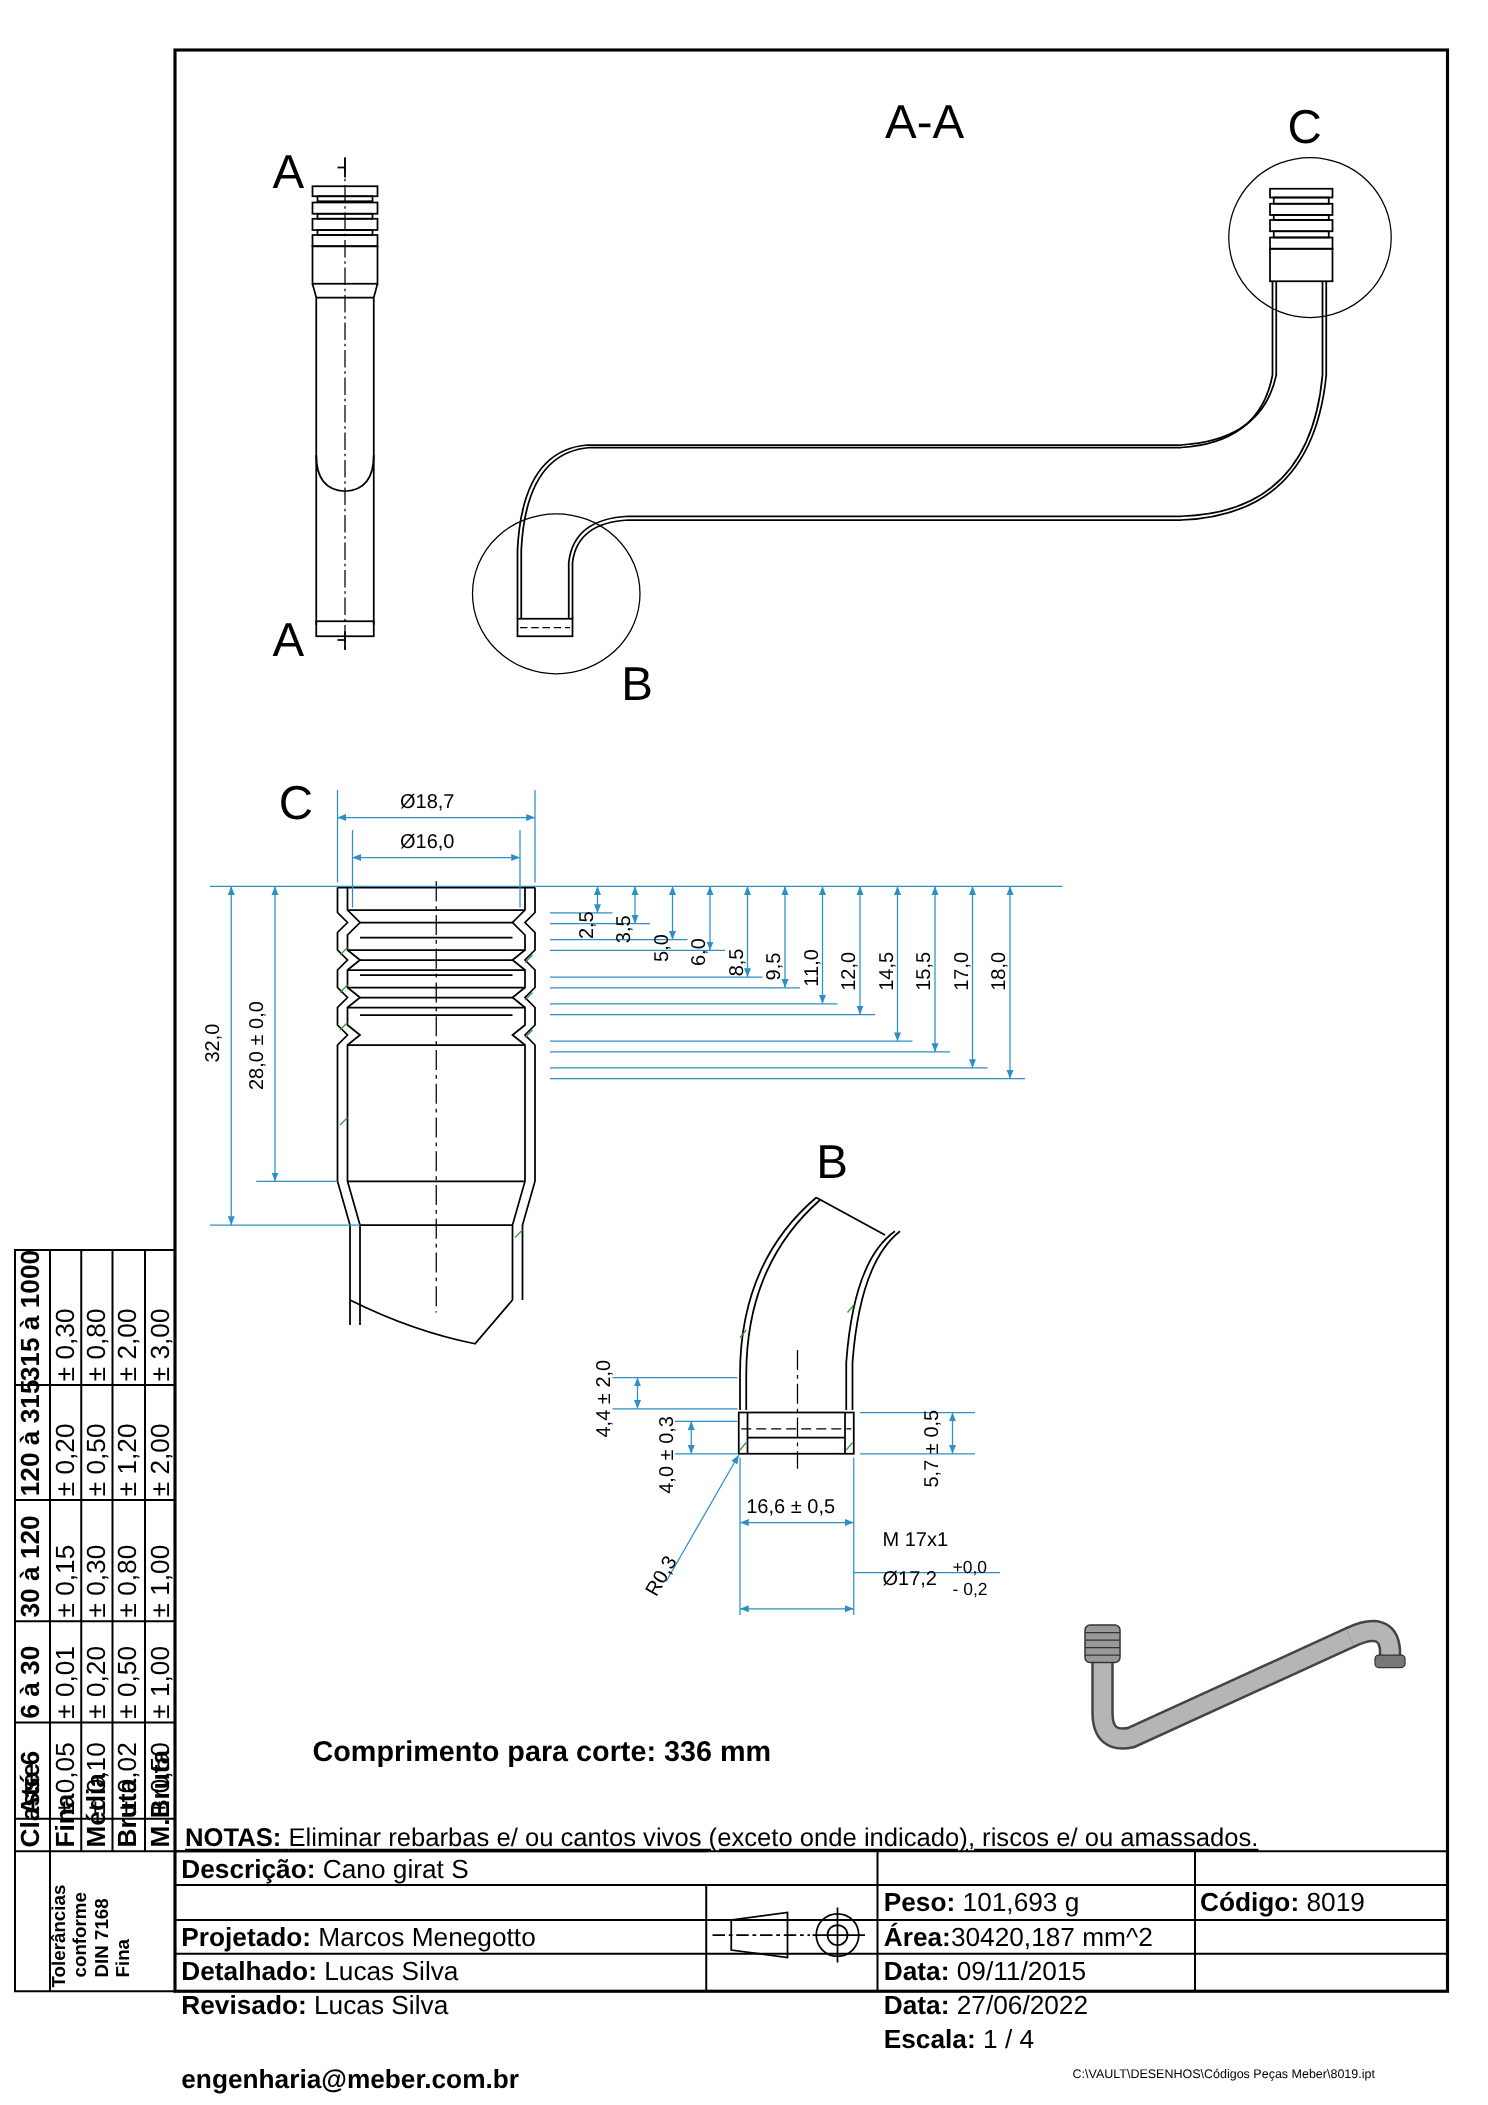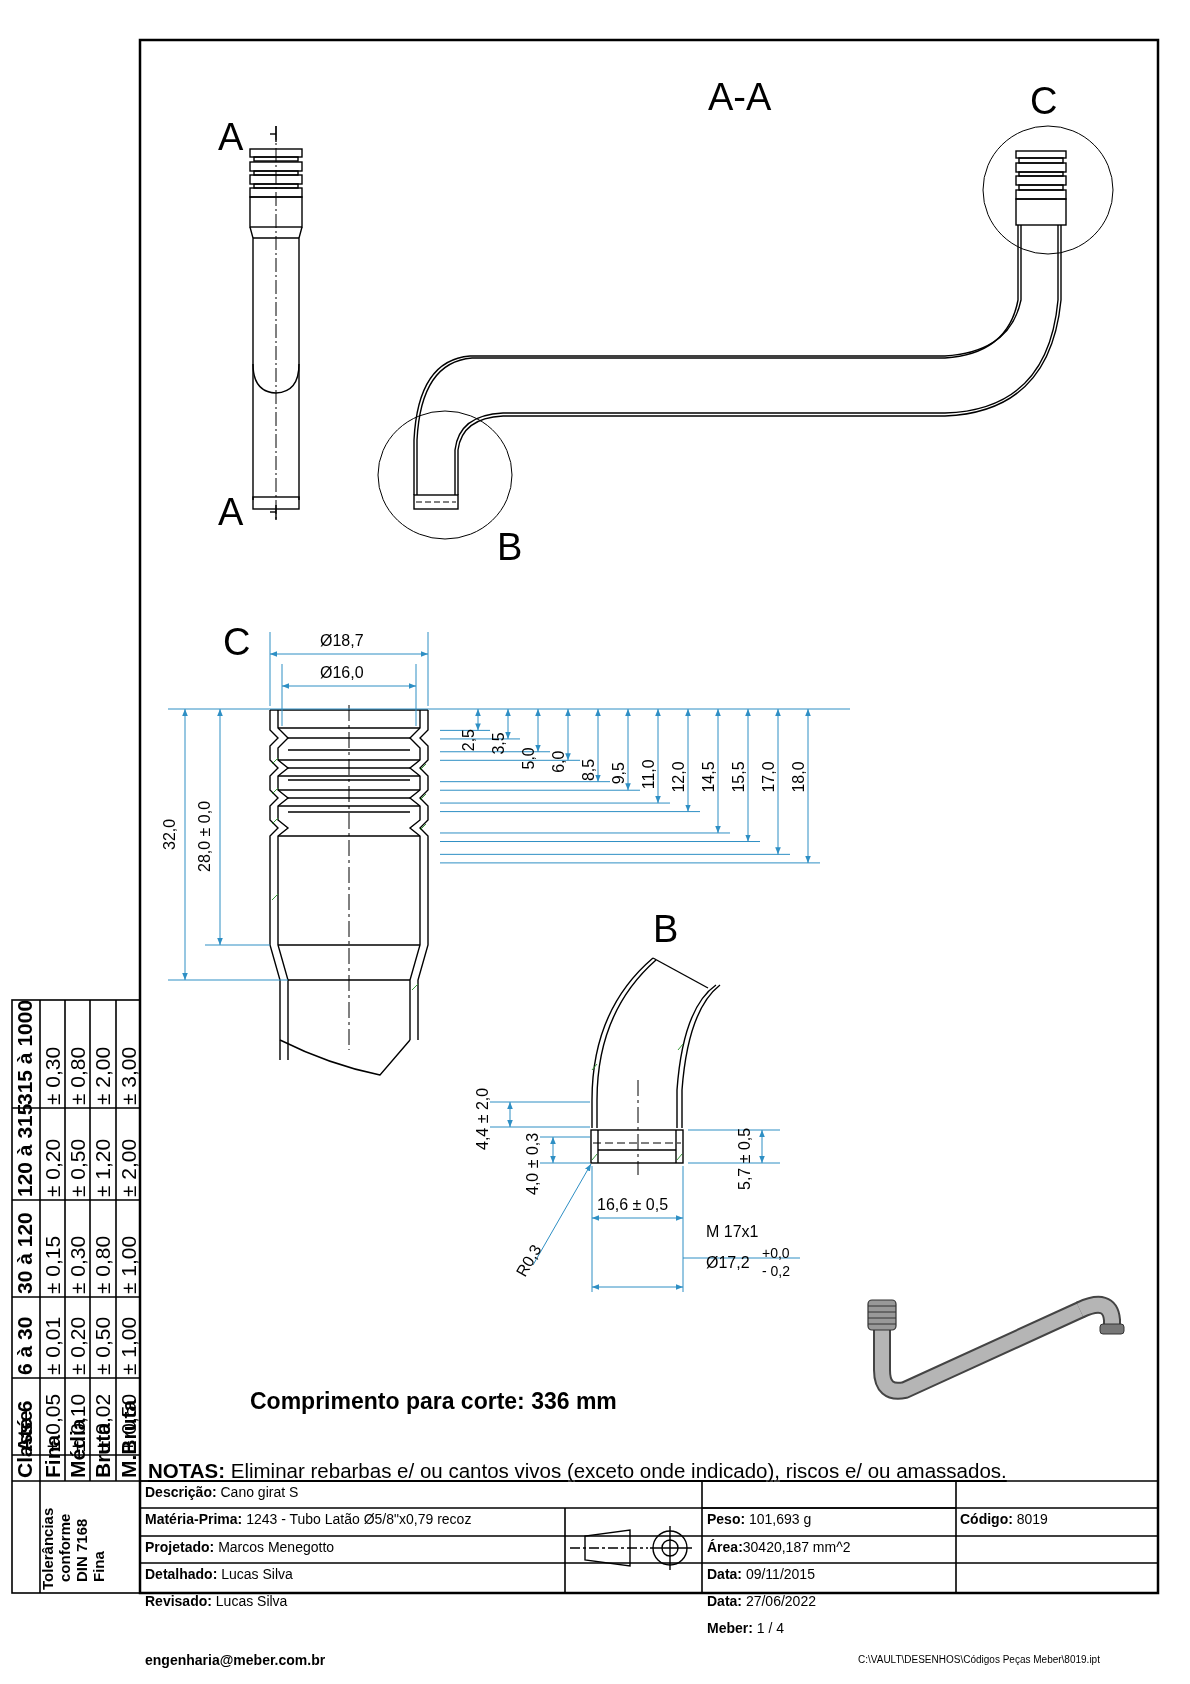--- a/index.html
+++ b/index.html
@@ -1,21 +1,21 @@
 <!DOCTYPE html>
 <html><head>
 <meta charset="utf-8">
 <style>
   html,body{margin:0;padding:0;background:#fff;}
   body{width:1190px;height:1684px;position:relative;overflow:hidden;font-family:"Liberation Sans",sans-serif;color:#000;}
   #sheet{position:absolute;left:0;top:0;width:1190px;height:1684px;}
   svg text{font-family:"Liberation Sans",sans-serif;}
   .lbl{font-size:38px;}
   .dim{font-size:16px;fill:#000;}
-  .tb{position:absolute;font-family:"Liberation Sans",sans-serif;font-size:14px;white-space:nowrap;line-height:1;}
+  .tb{position:absolute;font-family:"Liberation Sans",sans-serif;font-size:21px;white-space:nowrap;line-height:1;}
   .tb b{font-weight:bold;}
   .vtext{position:absolute;transform-origin:0 0;transform:rotate(-90deg);white-space:nowrap;font-size:21px;line-height:1;}
   .vb{font-weight:bold;}
 </style>
 </head>
 <body>
 
 <div id="sheet">
 <svg width="1190" height="1684" viewBox="0 0 1190 1684">
   <defs>
@@ -301,22 +301,21 @@
 <div class="tb" style="left:250px;top:1390px;font-size:23px;font-weight:bold;text-align:right;">Comprimento para corte: 336 mm</div>
 
 
 <div class="tb" style="left:148px;top:1461px;font-size:20.5px;text-decoration:underline;">
   <b>NOTAS:</b>
   <span>Eliminar rebarbas e/ ou cantos vivos (exceto onde indicado), riscos e/ ou amassados.</span>
 </div>
 
 
 <div class="tb" style="left:145px;top:1485px;"><b>Descrição:</b> <span>Cano girat S</span></div>
-<div class="tb" style="left:145px;top:1512px;"><b>Matéria-Prima:</b> <span>1243 - Tubo Latão Ø5/8"x0,79 recoz</span></div>
 <div class="tb" style="left:707px;top:1512px;"><b>Peso:</b> <span>101,693 g</span></div>
 <div class="tb" style="left:960px;top:1512px;"><b>Código:</b> <span>8019</span></div>
 <div class="tb" style="left:145px;top:1540px;"><b>Projetado:</b> <span>Marcos Menegotto</span></div>
 <div class="tb" style="left:707px;top:1540px;"><b>Área:</b><span>30420,187 mm^2</span></div>
 <div class="tb" style="left:145px;top:1567px;"><b>Detalhado:</b> <span>Lucas Silva</span></div>
 <div class="tb" style="left:707px;top:1567px;"><b>Data:</b> <span>09/11/2015</span></div>
 
 <div class="tb" style="left:858px;top:1655px;font-size:10px;">C:\VAULT\DESENHOS\Códigos Peças Meber\8019.ipt</div>
-<div class="tb" style="left: 145px; top: 1594px;"><b>Revisado:</b><span> Lucas Silva</span></div><div class="tb" style="left: 707px; top: 1594px;"><b>Data:</b><span> 27/06/2022</span></div><div class="tb" style="left: 707px; top: 1621px;"><b>Meber:</b><span> 1 / 4</span></div><div class="tb" style="left: 145px; top: 1621px; font-weight: bold; margin-top: 32px;">engenharia@meber.com.br</div></div>
+<div class="tb" style="left: 145px; top: 1594px;"><b>Revisado:</b><span> Lucas Silva</span></div><div class="tb" style="left: 707px; top: 1594px;"><b>Data:</b><span> 27/06/2022</span></div><div class="tb" style="left: 707px; top: 1621px;"><b>Escala:</b><span> 1 / 4</span></div><div class="tb" style="left: 145px; top: 1621px; font-weight: bold; margin-top: 32px;">engenharia@meber.com.br</div></div>
 
 </body></html>

